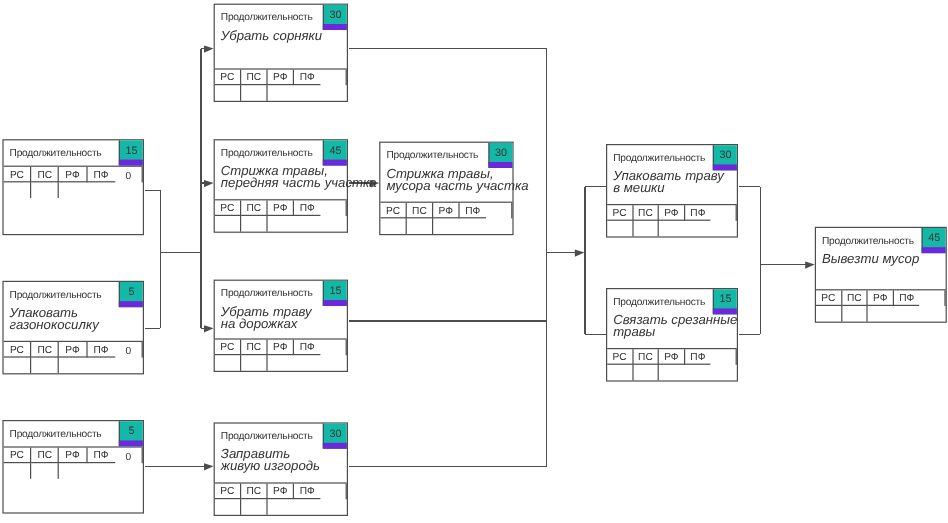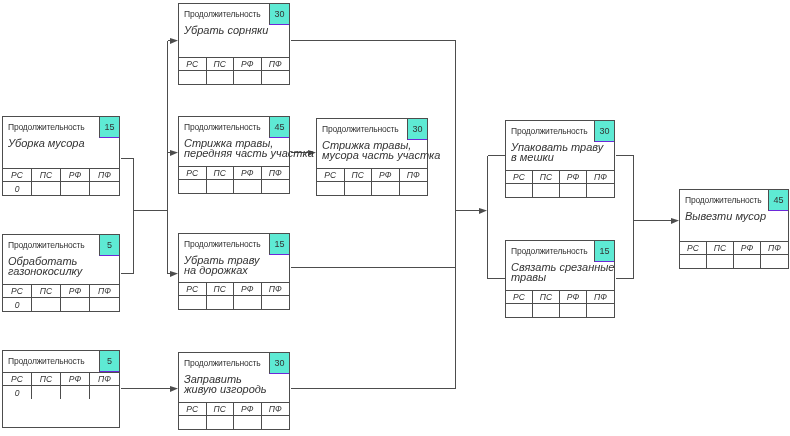--- a/index.html
+++ b/index.html
@@ -13,31 +13,31 @@
     position:absolute;background:#ffffff;border:1px solid #4d4d4d;
     display:flex;flex-direction:column;box-sizing:border-box;
   }
   .tb-header{position:relative;height:21px;flex:none;}
   .tb-header-label{
     position:absolute;left:5px;top:0;line-height:21px;font-size:8.5px;
     letter-spacing:-0.2px;white-space:nowrap;color:#333333;
   }
   .tb-duration{
     position:absolute;right:0;top:0;width:20px;height:21px;
-    border-left:1px solid #4d4d4d;border-bottom:1px solid #6d28d9;
+    border-left:1px solid #4d4d4d;border-bottom:5px solid #6d28d9;
     display:flex;align-items:center;justify-content:center;
-    font-size:9px;box-sizing:border-box;background:#5eead4;
+    font-size:9px;box-sizing:border-box;background:#14b8a6;
   }
   .tb-name{
     flex:1;display:flex;flex-direction:column;justify-content:flex-start;
     padding:0 2px 2px 5px;font-size:11px;line-height:10px;white-space:nowrap;font-style:italic;
   }
   .tb-grid{
     flex:none;border-top:1px solid #4d4d4d;
-    display:grid;grid-template-columns:repeat(4,1fr);grid-auto-rows:13px;font-style:italic;
+    display:grid;grid-template-columns:repeat(5,1fr);grid-auto-rows:13px;
   }
   .tb-cell{
     display:flex;align-items:center;justify-content:center;
     font-size:8.5px;box-sizing:border-box;overflow:hidden;
   }
   .tb-cell:not(:nth-child(4n)){border-right:1px solid #4d4d4d;}
   .tb-cell-label{border-bottom:1px solid #4d4d4d;}
   line.conn{stroke:#4d4d4d;stroke-width:1;shape-rendering:crispEdges;}
   polygon.arrw{fill:#4d4d4d;stroke:none;}
 </style>
@@ -75,41 +75,38 @@
       <polygon points="308,150 316,152.5 308,156" class="arrw"></polygon>
       <polygon points="479,208 487,210.5 479,214" class="arrw"></polygon>
       <polygon points="671,218 679,220.5 671,224" class="arrw"></polygon>
     </svg>
   <div id="node-layer">
       <div class="task-box" style="left: 2px; top: 116px; width: 118px; height: 80px;">
         <div class="tb-header">
           <span class="tb-header-label">Продолжительность</span>
         </div>
         <div class="tb-duration">15</div>
-        <div class="tb-name">
-          <div>Уборка мусора</div>
-        </div>
         <div class="tb-grid">
           <div class="tb-cell tb-cell-label">РС</div>
           <div class="tb-cell tb-cell-label">ПС</div>
           <div class="tb-cell tb-cell-label">РФ</div>
           <div class="tb-cell tb-cell-label">ПФ</div>
           <div class="tb-cell tb-cell-value">0</div>
           <div class="tb-cell tb-cell-value"></div>
           <div class="tb-cell tb-cell-value"></div>
           <div class="tb-cell tb-cell-value"></div>
         </div>
       </div>
       <div class="task-box" style="left: 2px; top: 234px; width: 118px; height: 78px;">
         <div class="tb-header">
           <span class="tb-header-label">Продолжительность</span>
         </div>
         <div class="tb-duration">5</div>
         <div class="tb-name">
-          <div>Обработать</div>
+          <div>Упаковать</div>
           <div>газонокосилку</div>
         </div>
         <div class="tb-grid">
           <div class="tb-cell tb-cell-label">РС</div>
           <div class="tb-cell tb-cell-label">ПС</div>
           <div class="tb-cell tb-cell-label">РФ</div>
           <div class="tb-cell tb-cell-label">ПФ</div>
           <div class="tb-cell tb-cell-value">0</div>
           <div class="tb-cell tb-cell-value"></div>
           <div class="tb-cell tb-cell-value"></div>

